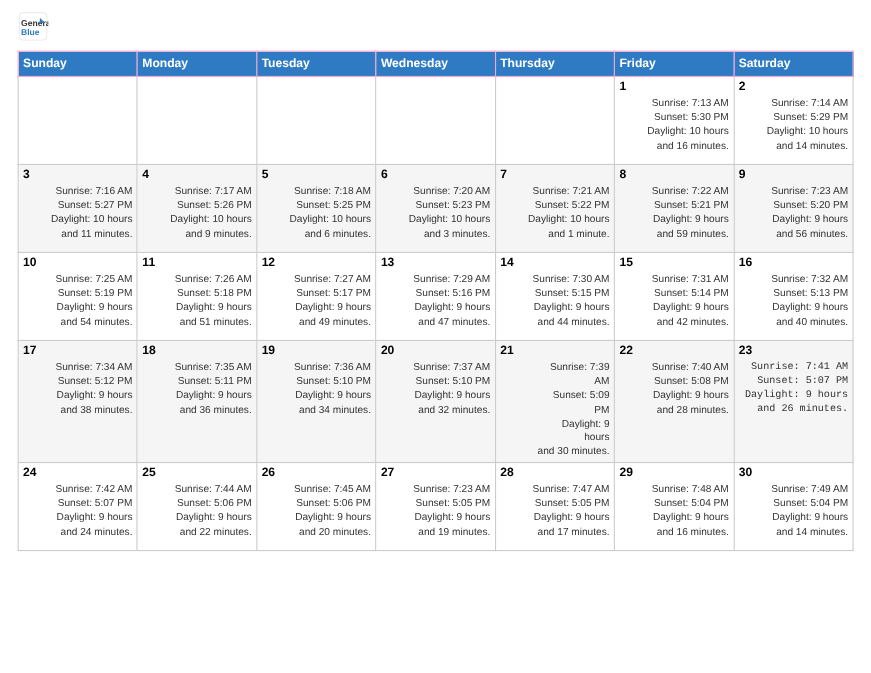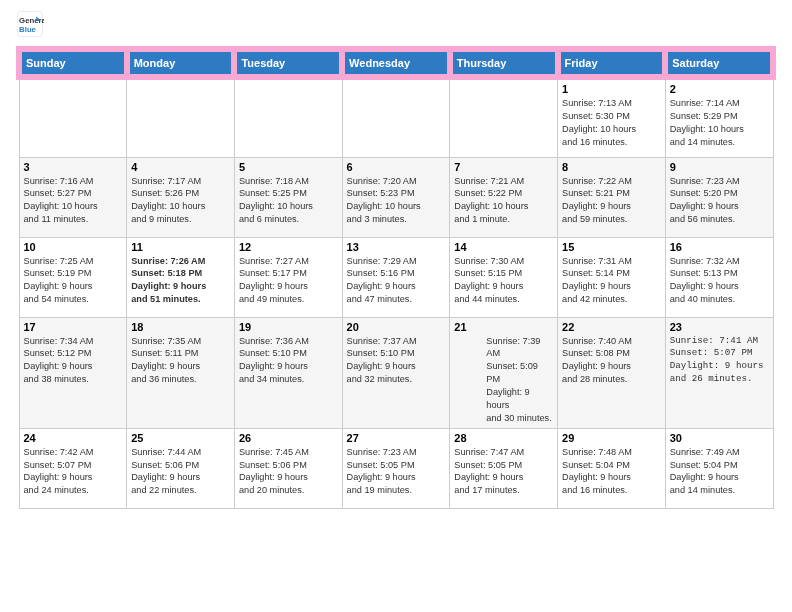--- a/index.html
+++ b/index.html
@@ -46,21 +46,21 @@
       border-collapse: collapse;
       font-size: 10px;
     }
     thead tr th {
       background-color: #2e7bc4;
       color: #fff;
       padding: 5px 4px;
       text-align: left;
       font-size: 11px;
       font-weight: bold;
-      border: 6px solid #f9a8d4;
+      border: 1px solid #f9a8d4;
     }
     tbody tr td {
       border: 1px solid #ccc;
       vertical-align: top;
       padding: 3px 4px;
       width: calc(100%/7);
       height: 80px;
       background: #fff;
     }
     tbody tr:nth-child(even) td {
@@ -69,20 +69,21 @@
     .day-num {
       font-weight: bold;
       font-size: 11px;
       display: block;
       margin-bottom: 2px;
     }
     .day-info {
       font-size: 9.2px;
       color: #333;
       line-height: 1.4;
+      text-align: right;
     }
     .empty-cell {
       background: #fff !important;
     }
   </style>
 </head>
 <body>
 
 <div class="page">
   <div class="header">
@@ -192,21 +193,21 @@
         <tr>
           <td>
             <span class="day-num">10</span>
             <div class="day-info" style="white-space: pre-line;">Sunrise: 7:25 AM
 Sunset: 5:19 PM
 Daylight: 9 hours
 and 54 minutes.</div>
           </td>
           <td>
             <span class="day-num">11</span>
-            <div class="day-info" style="white-space: pre-line; font-weight: bold;">Sunrise: 7:26 AM
+            <div class="day-info" style="white-space: pre-line;">Sunrise: 7:26 AM
 Sunset: 5:18 PM
 Daylight: 9 hours
 and 51 minutes.</div>
           </td>
           <td>
             <span class="day-num">12</span>
             <div class="day-info" style="white-space: pre-line;">Sunrise: 7:27 AM
 Sunset: 5:17 PM
 Daylight: 9 hours
 and 49 minutes.</div>

